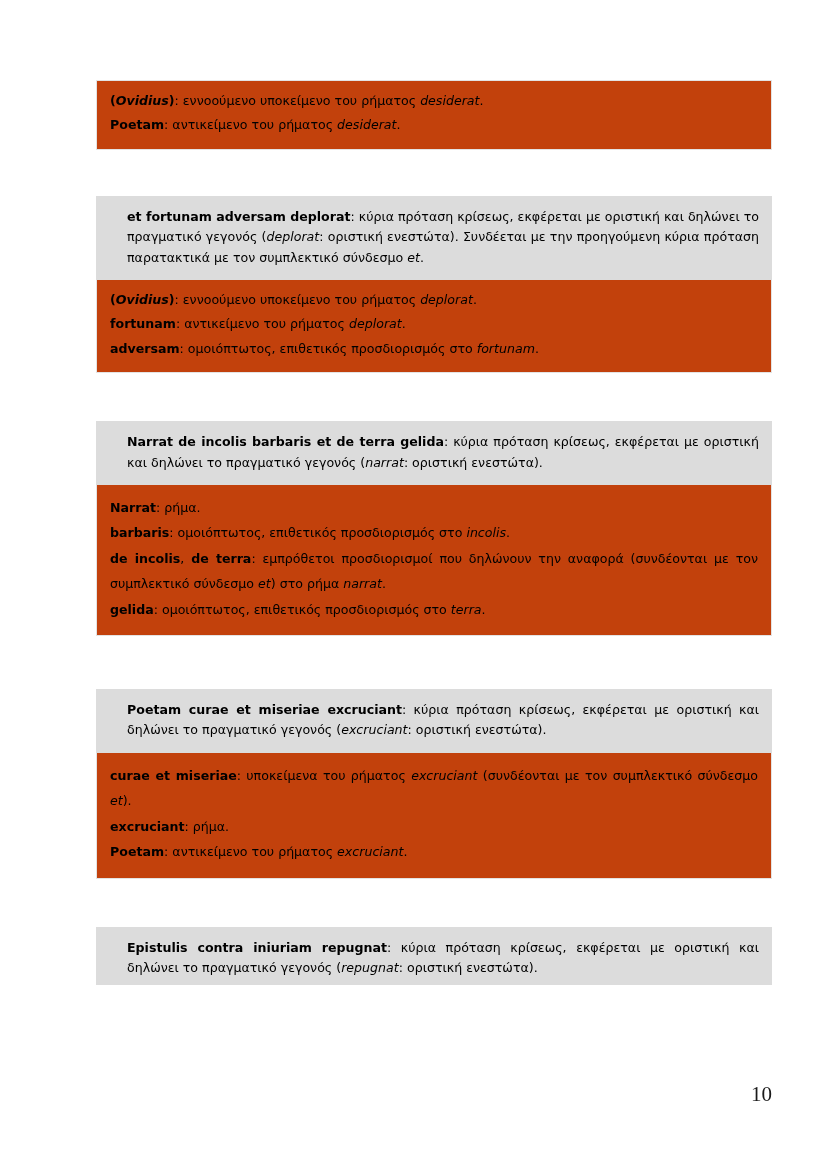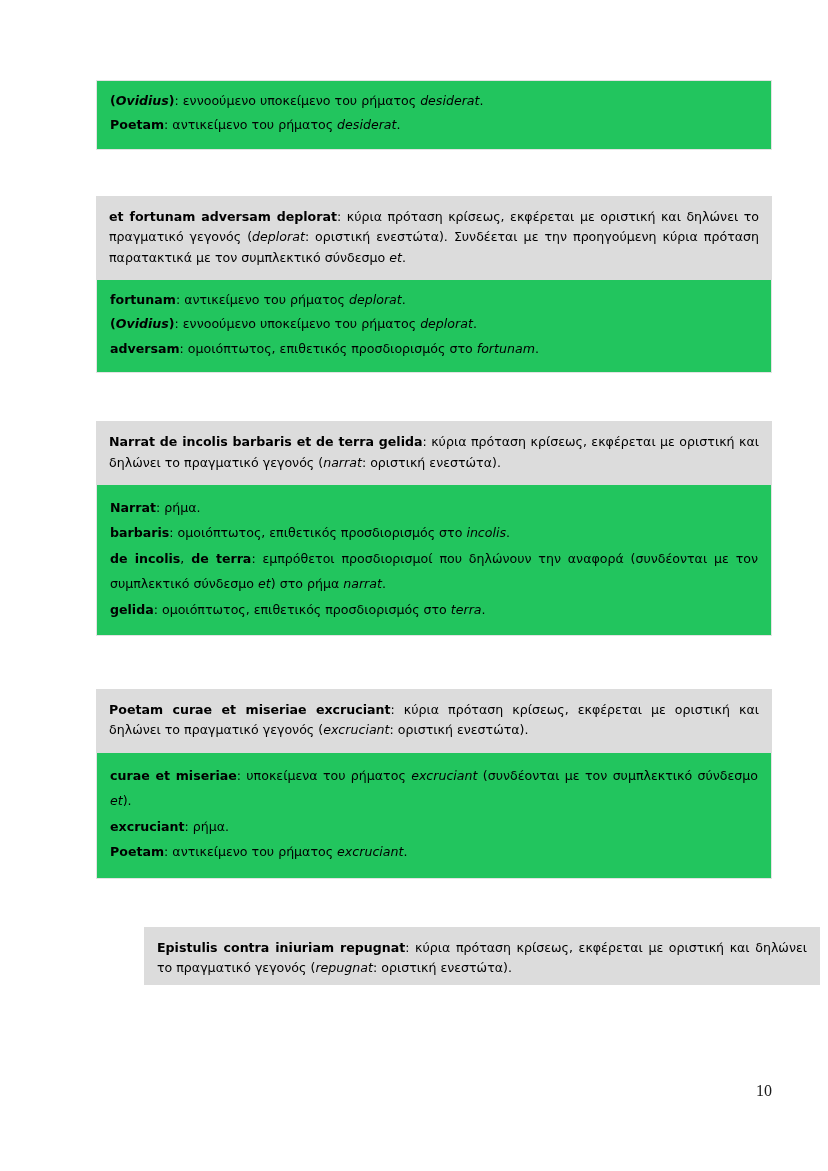--- a/index.html
+++ b/index.html
@@ -34,31 +34,31 @@
   .block {
     box-sizing: border-box;
     width: 676px;
   }
 
   
   .block-head {
     box-sizing: border-box;
     background: #dcdcdc;
     color: #000000;
-    padding: 11px 13px 12px 13px;
+    padding: 11px 13px 12px 31px;
     font-size: 12.6px;
     line-height: 1.62;
     text-align: justify;
     text-justify: inter-word;
   }
 
   
   .block-body {
     box-sizing: border-box;
-    background: #22c55e;
+    background: #c2410c;
     border: 1px solid #e3e3e3;
     border-top: none;
     padding: 10px 13px 13px 13px;
     font-size: 12.6px;
     color: #000000;
   }
 
   
   .block-body.standalone {
     border-top: 1px solid #e3e3e3;
@@ -85,29 +85,28 @@
   .gap-md { height: 48px; }
   .gap-lg { height: 53px; }
 
   .page-number {
     position: absolute;
     left: 0;
     top: 1082px;
     width: 772px;
     text-align: right;
     font-family: "Liberation Serif", "DejaVu Serif", serif;
-    font-size: 16px;
+    font-size: 21px;
     color: #1a1a1a;
   }
 
   
   .clip-bottom {
     max-height: 58px;
     overflow: hidden;
-    margin-left: 48px;
   }
 </style>
 </head>
 <body>
 
 <div class="page">
   <div class="content">
 
     <div style="height:80px"></div>
 
@@ -116,22 +115,22 @@
         <p class="line"><b>(<i>Ovidius</i>)</b>: εννοούμενο υποκείμενο του ρήματος <i>desiderat</i>.</p>
         <p class="line"><b>Poetam</b>: αντικείμενο του ρήματος <i>desiderat</i>.</p>
       </div>
     </div>
 
     <div class="gap-sm"></div>
 
     <div class="block">
       <div class="block-head"><b>et fortunam adversam deplorat</b>: κύρια πρόταση κρίσεως, εκφέρεται με οριστική και δηλώνει το πραγματικό γεγονός (<i>deplorat</i>: οριστική ενεστώτα). Συνδέεται με την προηγούμενη κύρια πρόταση παρατακτικά με τον συμπλεκτικό σύνδεσμο <i>et</i>.</div>
       <div class="block-body">
+        <p class="line"><b>(<i>Ovidius</i>)</b>: εννοούμενο υποκείμενο του ρήματος <i>deplorat</i>.</p>
         <p class="line"><b>fortunam</b>: αντικείμενο του ρήματος <i>deplorat</i>.</p>
-        <p class="line"><b>(<i>Ovidius</i>)</b>: εννοούμενο υποκείμενο του ρήματος <i>deplorat</i>.</p>
         <p class="line"><b>adversam</b>: ομοιόπτωτος, επιθετικός προσδιορισμός στο <i>fortunam</i>.</p>
       </div>
     </div>
 
     <div class="gap-md"></div>
 
     <div class="block">
       <div class="block-head"><b>Narrat de incolis barbaris et de terra gelida</b>: κύρια πρόταση κρίσεως, εκφέρεται με οριστική και δηλώνει το πραγματικό γεγονός (<i>narrat</i>: οριστική ενεστώτα).</div>
       <div class="block-body">
         <p class="line loose"><b>Narrat</b>: ρήμα.</p>

